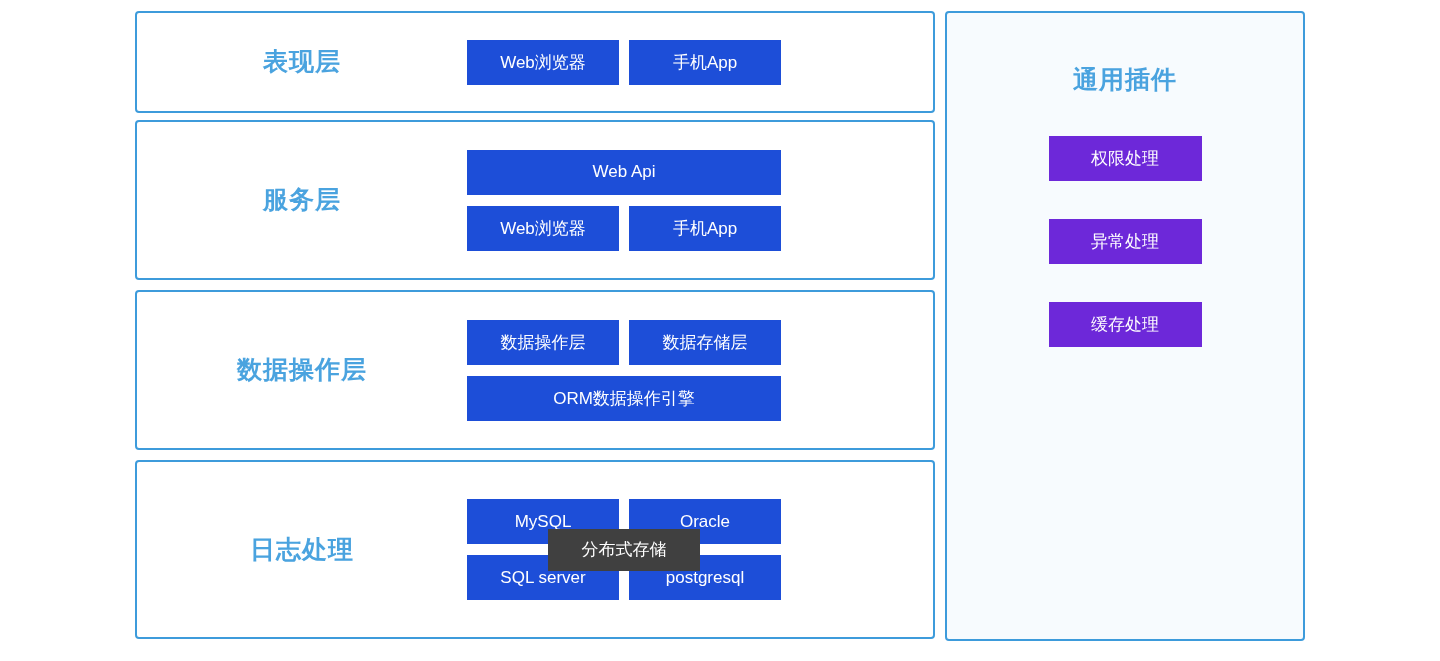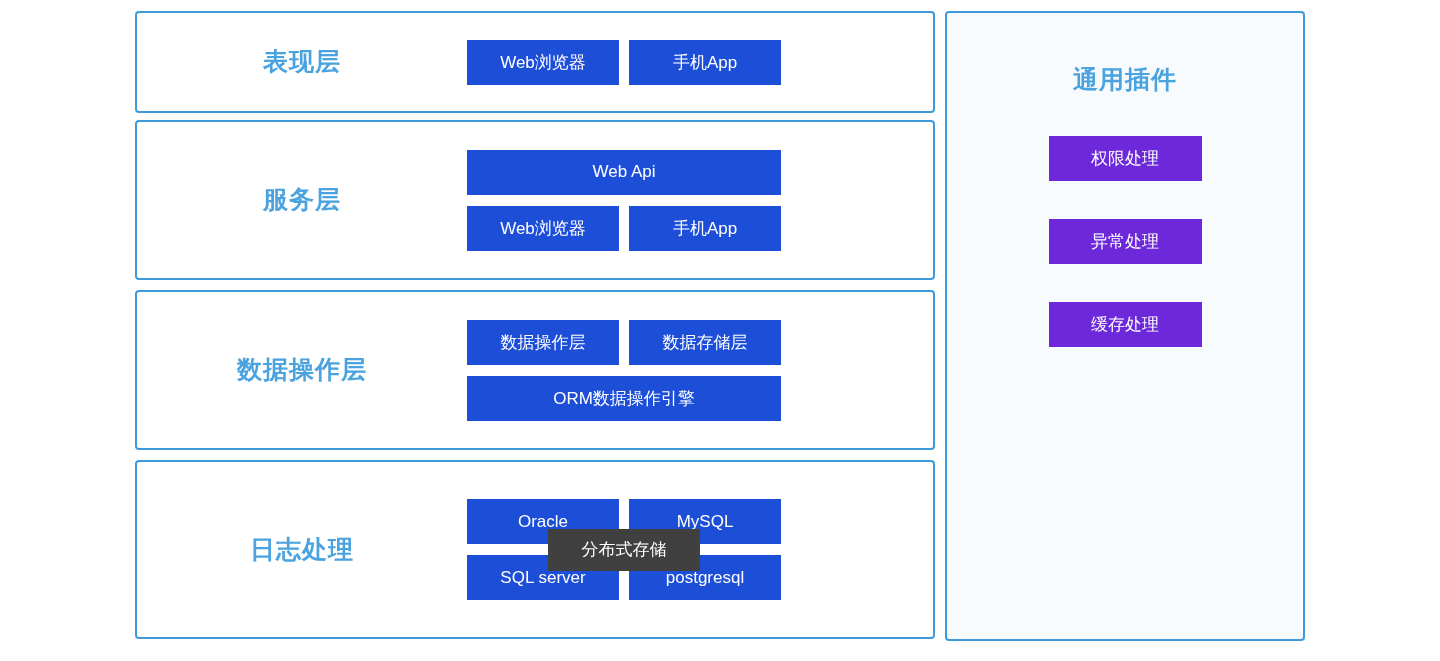--- a/index.html
+++ b/index.html
@@ -172,22 +172,22 @@
       <div class="node-row">
         <div class="node full">ORM数据操作引擎</div>
       </div>
     </div>
   </section>
 
   <section class="layer-panel" id="layer-3" style="top:460px;height:179px;">
     <div class="layer-title">日志处理</div>
     <div class="layer-body">
       <div class="node-row">
+        <div class="node half">MySQL</div>
         <div class="node half">Oracle</div>
-        <div class="node half">MySQL</div>
       </div>
       <div class="node-row">
         <div class="node half">SQL server</div>
         <div class="node half">postgresql</div>
       </div>
       <div class="overlay-node">分布式存储</div>
     </div>
   </section>
 
   <aside id="plugin-panel">

